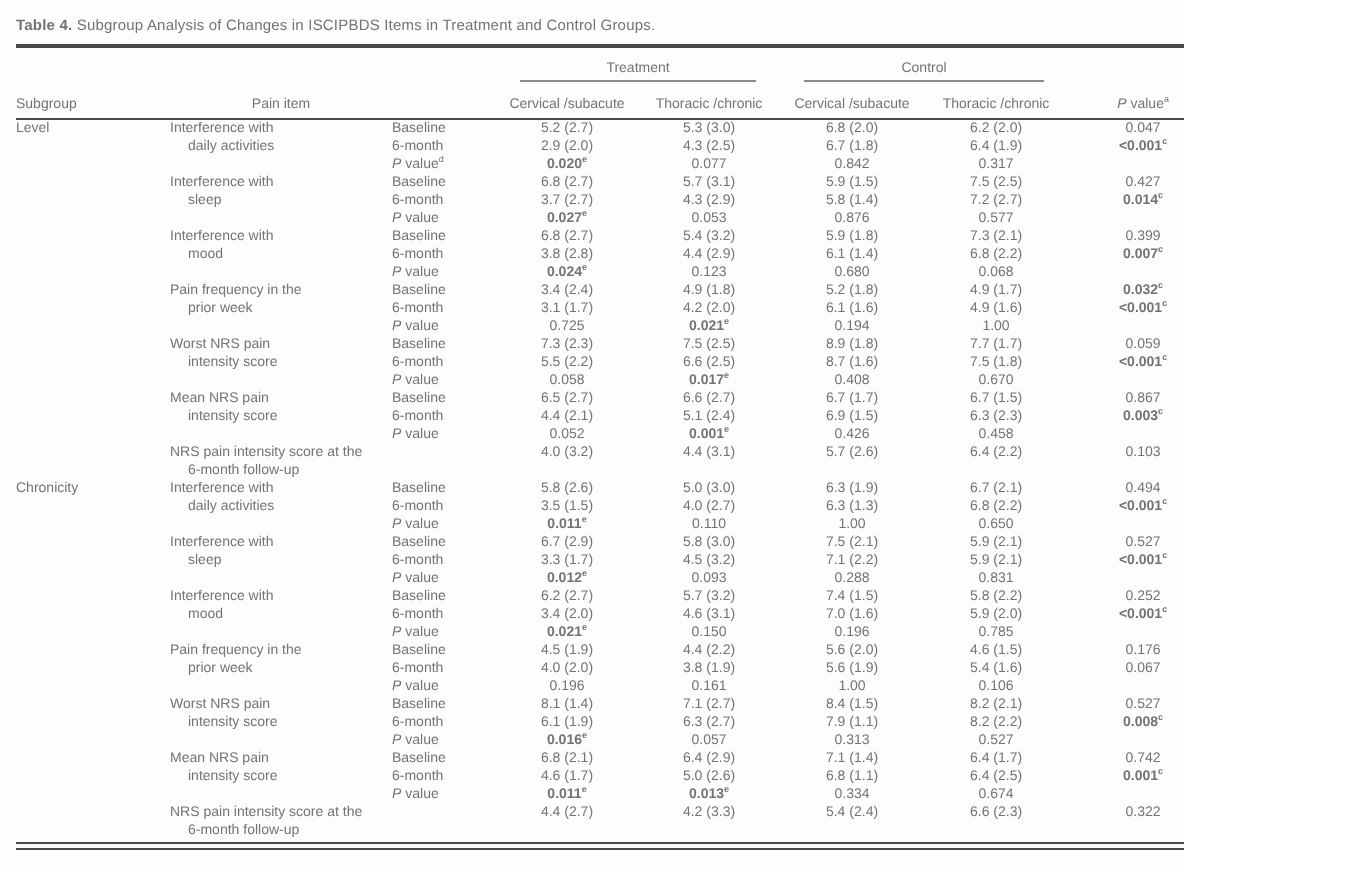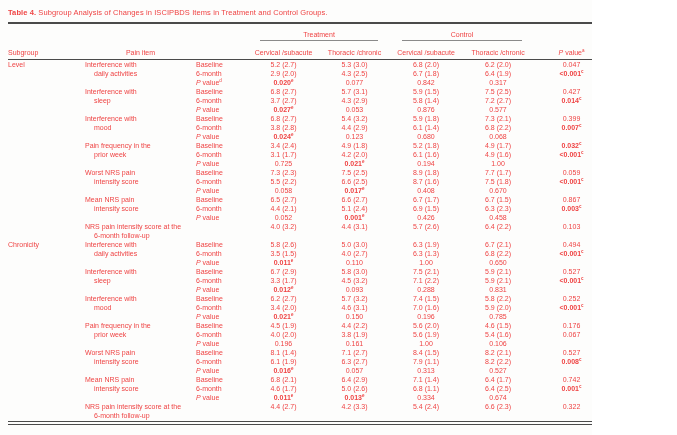--- a/index.html
+++ b/index.html
@@ -1,18 +1,18 @@
 <!DOCTYPE html>
 <html><head>
 <meta charset="utf-8">
 <style>
   html,body{margin:0;padding:0;background:#ffffff;}
   .page{
     width:592px;height:435px;box-sizing:border-box;
-    background:#fdfdfc;color:#ef4444;
+    background:#fdfdfc;color:#737373;
     font-family:"Liberation Sans",sans-serif;
     padding:6px 8px 0 8px;overflow:hidden;
   }
   .title{font-size:7.5px;letter-spacing:.1px;margin:2px 0 5px 0;}
   .title .b{font-weight:700;}
   table{border-collapse:collapse;table-layout:fixed;width:661px;
         border-top:2px solid #4a4a4a;}
   col.c1{width:77px}col.c2{width:111px}col.c3{width:52px}
   col.c4{width:71px}col.c5{width:71px}col.c6{width:72px}
   col.c7{width:72px}col.c8{width:75px}col.c9{width:60px}

